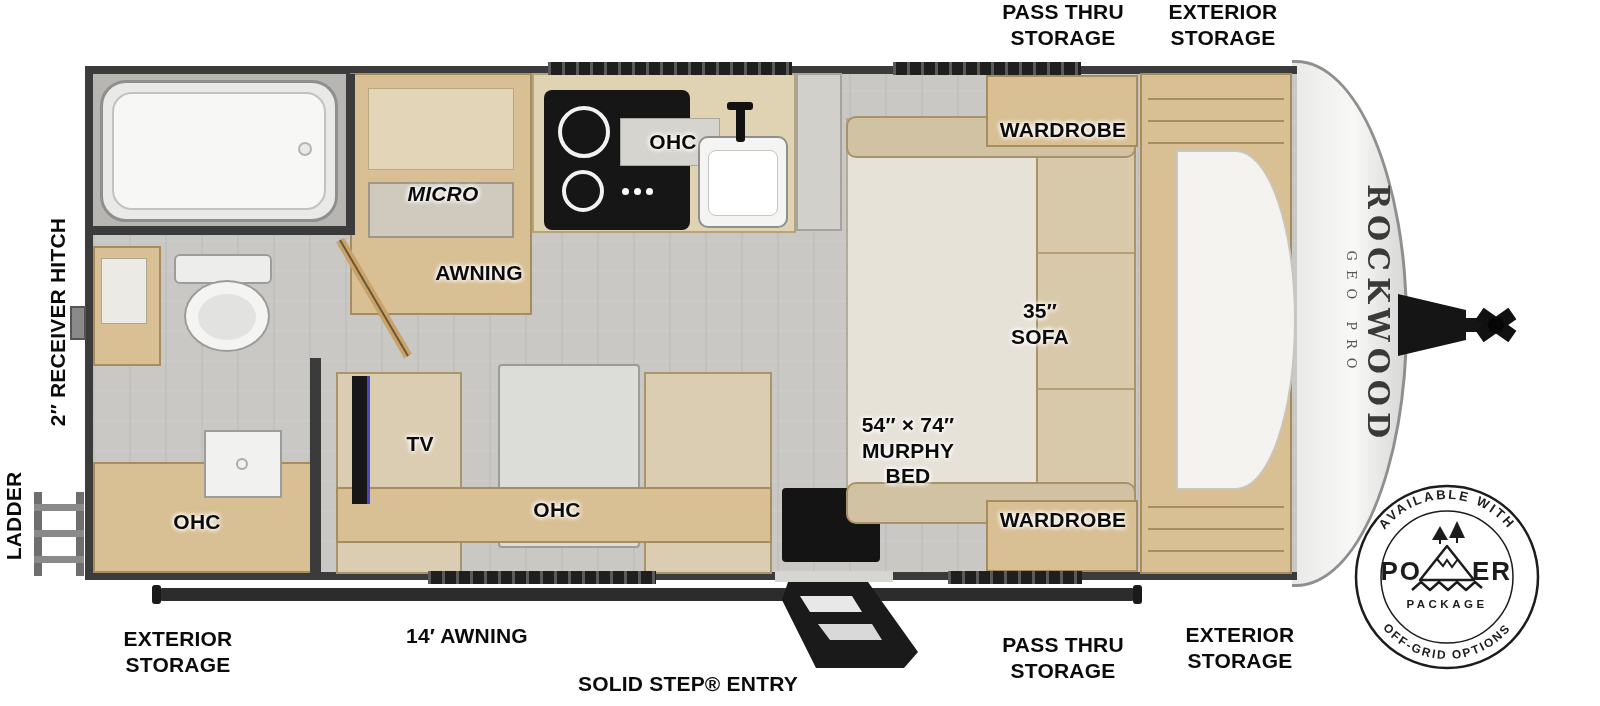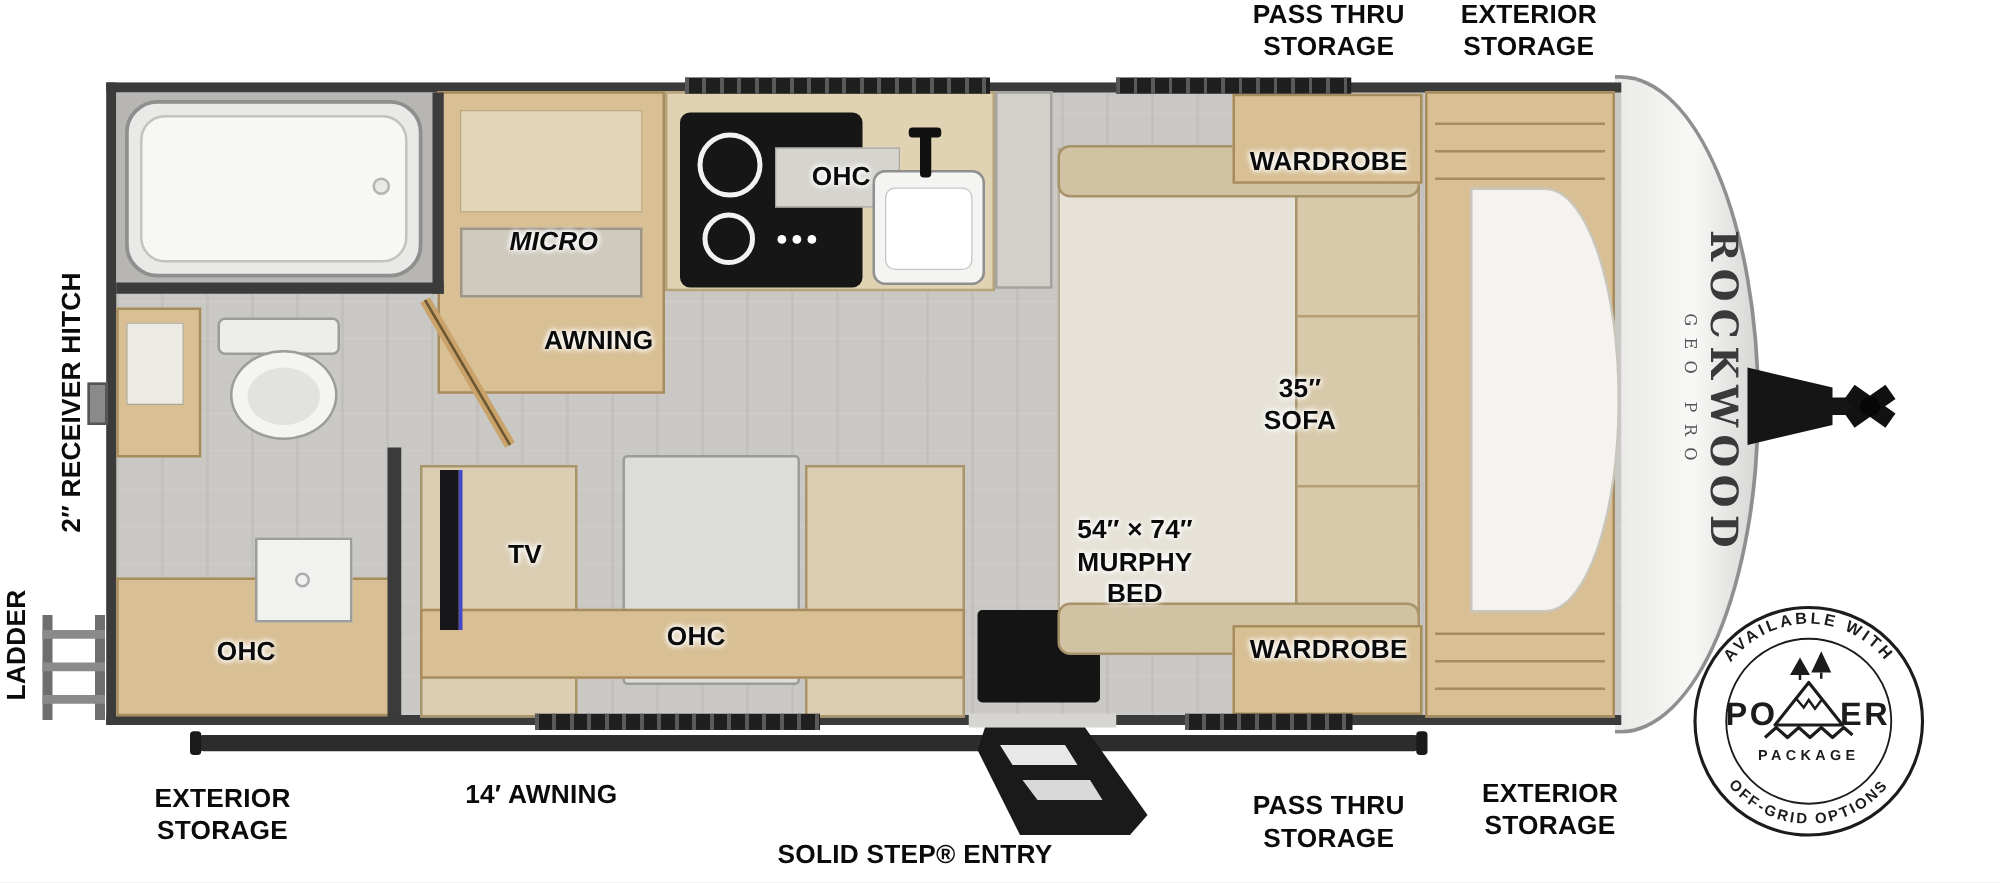--- a/index.html
+++ b/index.html
@@ -185,22 +185,22 @@
   </svg>
 
   <div class="lbl" style="left:1063px; top:25px;">PASS THRU
 STORAGE</div>
   <div class="lbl" style="left:1223px; top:25px;">EXTERIOR
 STORAGE</div>
   <div class="lbl vlbl" style="left:58px; top:322px;">2″ RECEIVER HITCH</div>
   <div class="lbl vlbl" style="left:14px; top:516px;">LADDER</div>
   <div class="lbl" style="left:178px; top:652px;">EXTERIOR
 STORAGE</div>
-  <div class="lbl" style="left:433px; top:636px;">14′ AWNING</div>
-  <div class="lbl" style="left:688px; top:684px;margin-left:44px;">SOLID STEP® ENTRY</div>
+  <div class="lbl" style="left:467px; top:636px;">14′ AWNING</div>
+  <div class="lbl" style="left:688px; top:684px;">SOLID STEP® ENTRY</div>
   <div class="lbl" style="left:1063px; top:658px;">PASS THRU
 STORAGE</div>
   <div class="lbl" style="left:1240px; top:648px;">EXTERIOR
 STORAGE</div>
 
   <div class="lbl halo" style="left:197px; top:522px;">OHC</div>
   <div class="lbl halo" style="left:443px; top:194px;font-style:italic;">MICRO</div>
   <div class="lbl halo" style="left:479px; top:273px;">AWNING</div>
   <div class="lbl halo" style="left:673px; top:142px;">OHC</div>
   <div class="lbl halo" style="left:420px; top:428px;margin-top:16px;">TV</div>

